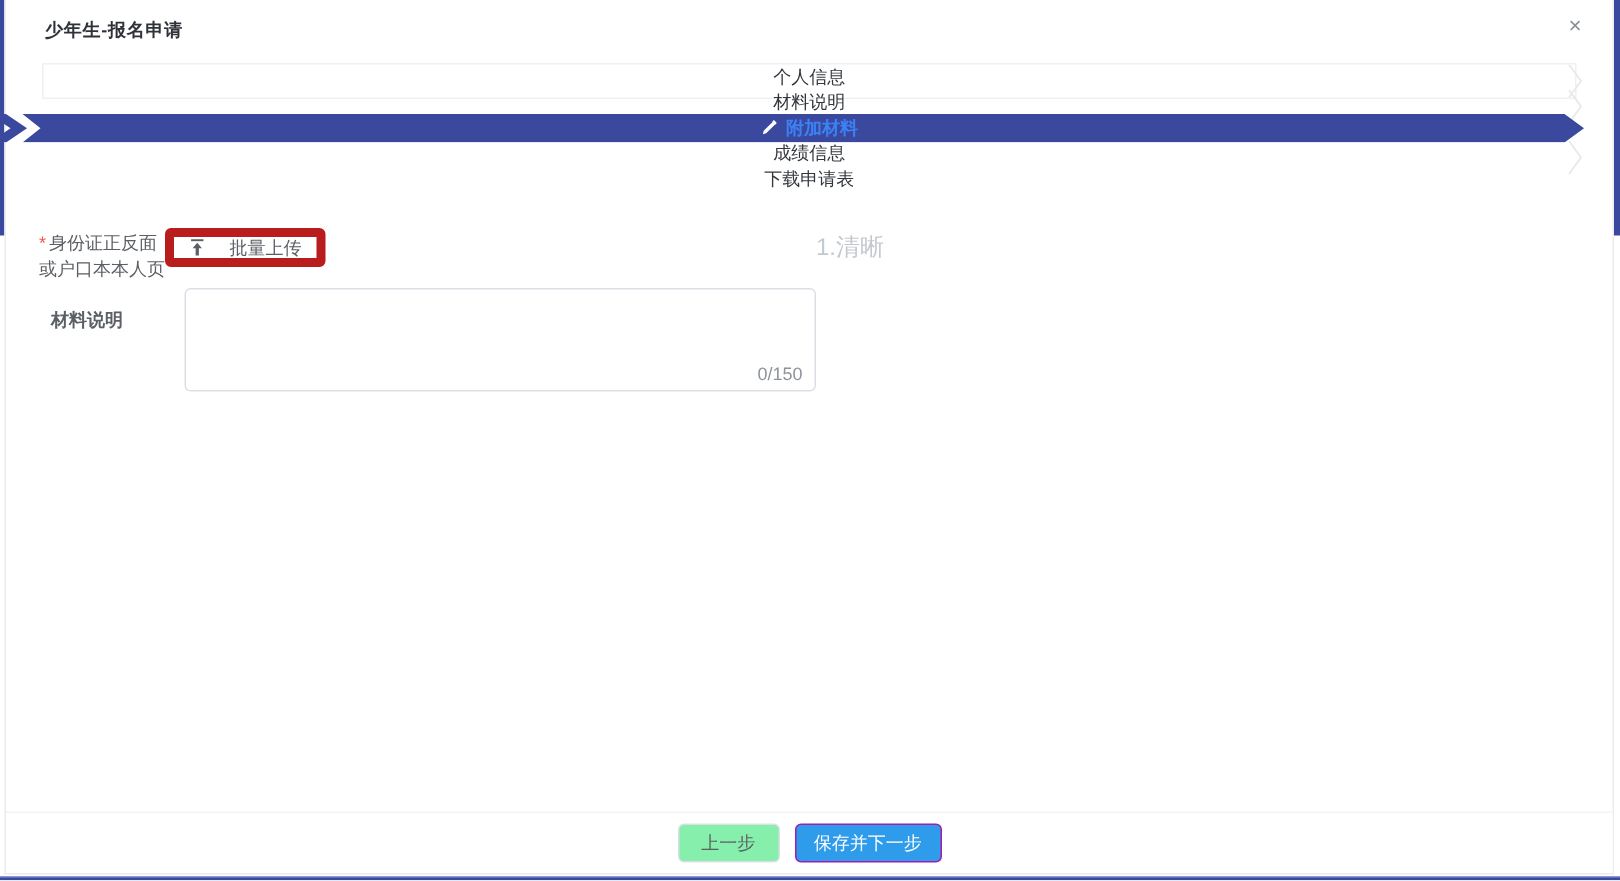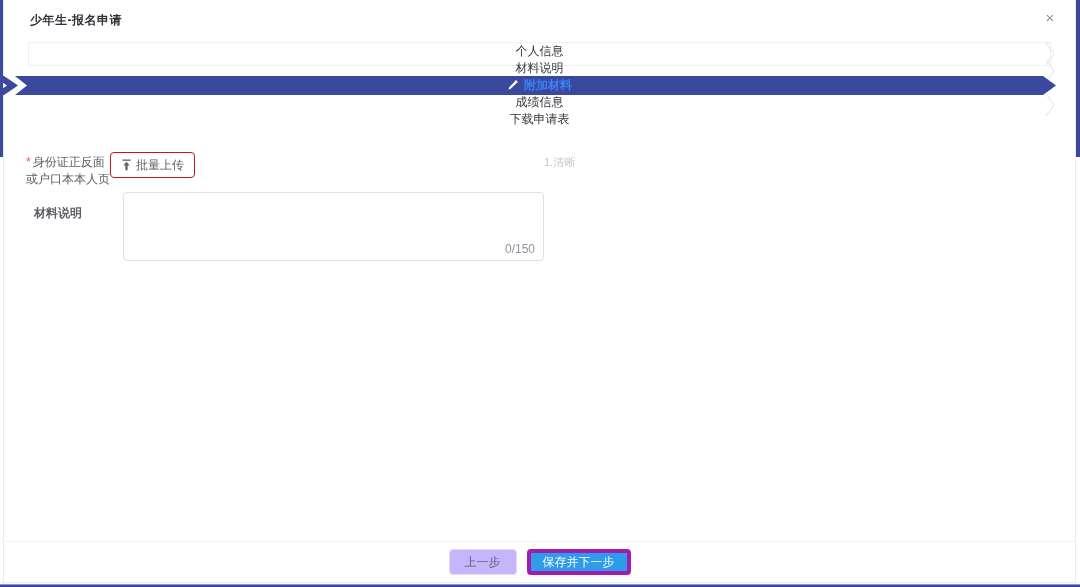--- a/index.html
+++ b/index.html
@@ -30,38 +30,38 @@
   .step.active { color:#3b82f6; font-weight:bold; }
   .banner { position:absolute; left:-14px; right:-6px; top:-1px; bottom:-1px; background:#3a489e; z-index:1;
             clip-path:polygon(0 0, calc(100% - 13px) 0, 100% 50%, calc(100% - 13px) 100%, 0 100%, 12px 50%); }
   .banner-chevron { position:absolute; left:-36px; top:-1px; bottom:-1px; width:25px; background:#3a489e; z-index:1;
             clip-path:polygon(0 0, 44% 0, 100% 50%, 44% 100%, 0 100%, 56% 50%); }
 
   
   .form-area { position:relative; }
   .req-label { position:absolute; left:22px; top:88px; width:86px; font-size:12px; color:#5c6066; line-height:17px; }
   .req-star { color:#f25a50; margin-right:2px; font-style:normal; }
-  .upload-btn { position:absolute; left:106px; top:86px; height:26px; padding:0 10px; display:flex; align-items:center; gap:4px;
-                background:#fff; border:1px solid #b91c1c; border-radius:4px; font-size:12px; color:#5c6066; cursor:pointer; }
+  .upload-btn { position:absolute; left:106px; top:86px; height:26px; padding:0 10px; display:flex; align-items:center; gap:16px;
+                background:#fff; border:6px solid #b91c1c; border-radius:4px; font-size:12px; color:#5c6066; cursor:pointer; }
   .upload-btn svg { display:block; }
-  .hint { position:absolute; left:540px; top:89px; font-size:11px; color:#c4c8cf; }
+  .hint { position:absolute; left:540px; top:89px; font-size:16px; color:#c4c8cf; }
   .note-label { position:absolute; left:30px; top:139px; font-size:12px; color:#5c6066;font-weight:bold; }
   .textarea-wrap { position:absolute; left:107px; top:126px; width:421px; height:69px;margin-left:12px; }
   .textarea-wrap textarea { width:100%; height:100%; border:1px solid #dcdfe6; border-radius:4px; resize:none;
                             padding:5px 8px 16px; font-size:12px; color:#303133; outline:none;
                             font-family:"Liberation Sans","DejaVu Sans",sans-serif; }
   .char-counter { position:absolute; right:9px; bottom:5px; font-size:12px; color:#8f939b; background:#fff; padding-left:4px; }
 
   
   .modal-footer { position:absolute; left:0; right:0; bottom:0; height:41px; border-top:1px solid #f2f3f5;
                   display:flex; align-items:center; justify-content:center; gap:10px; background:#fff; }
   .btn { height:26px; padding:0 15px; border-radius:4px; font-size:12px; cursor:pointer;
          display:flex; align-items:center; justify-content:center; }
-  .btn-prev { background:#c4b5fd; border:1px solid #dcdfe6; color:#5c6066; }
-  .btn-save { background:#2f9ceb; border:4px solid #a21caf; color:#fff; padding:0 12px; }
+  .btn-prev { background:#86efac; border:1px solid #dcdfe6; color:#5c6066; }
+  .btn-save { background:#2f9ceb; border:1px solid #a21caf; color:#fff; padding:0 12px; }
 </style>
 </head>
 <body>
 
 <div class="page">
 
   <div class="edge-left"></div>
   <div class="edge-right"></div>
   <div class="bottom-line"></div>
 

